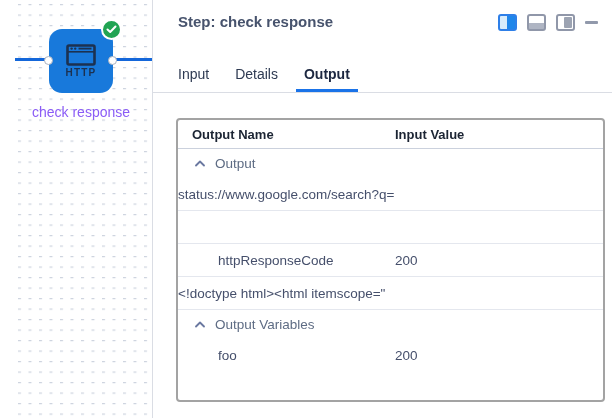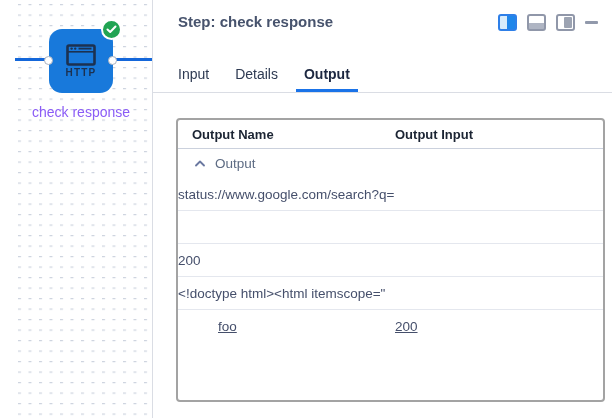--- a/index.html
+++ b/index.html
@@ -44,21 +44,21 @@
   .table{position:absolute;left:23px;top:118px;width:429px;height:284px;border:2px solid #a3a3a3;
          border-radius:4px;background:#fff;overflow:hidden;box-sizing:border-box;}
   .thead{display:flex;height:28px;align-items:center;border-bottom:1px solid #CBD1DD;
          font-size:13px;font-weight:700;color:#1B2433;}
   .col-name{padding-left:14px;width:203px;flex:none;}
   .col-value{flex:1;min-width:0;}
   .row-group{display:flex;align-items:center;height:29px;padding-left:17px;gap:10px;
              font-size:13.5px;color:#5E6C84;cursor:pointer;}
   .row-data{display:flex;align-items:center;height:32px;border-bottom:1px solid #E4E7EE;
             font-size:13.5px;color:#454F6B;}
-  .row-data.last{border-bottom:none;text-decoration:underline;}
+  .row-data.last{border-bottom:none;}
   .row-data .name{padding-left:40px;width:177px;flex:none;}
   .row-data .value{flex:1;min-width:0;white-space:nowrap;overflow:hidden;}
   .chev{display:block;}
 </style>
 </head>
 <body>
 
 <div class="screen">
 
   <div class="canvas">
@@ -115,42 +115,49 @@
       <div class="tab">Input</div>
       <div class="tab">Details</div>
       <div class="tab active">Output</div>
     </div>
     <div class="tabs-line"></div>
 
     <div class="table">
 
       <div class="thead">
         <div class="col-name">Output Name</div>
-        <div class="col-value">Output Input</div>
+        <div class="col-value">Input Value</div>
       </div>
 
       <div class="row-group">
         <svg class="chev" width="10" height="7" viewBox="0 0 10 7">
           <polyline points="1,5.5 5,1.5 9,5.5" fill="none" stroke="#6A78A0" stroke-width="1.8" stroke-linecap="round" stroke-linejoin="round"></polyline>
         </svg>
         <span>Output</span>
       </div>
 
       <div class="row-data">
         <div class="value">status://www.google.com/search?q=</div>
       </div>
       <div class="row-data">
       </div>
       <div class="row-data">
+        <div class="name">httpResponseCode</div>
         <div class="value">200</div>
       </div>
       <div class="row-data">
         <div class="value">&lt;!doctype html&gt;&lt;html itemscope="</div>
       </div>
 
+      <div class="row-group">
+        <svg class="chev" width="10" height="7" viewBox="0 0 10 7">
+          <polyline points="1,5.5 5,1.5 9,5.5" fill="none" stroke="#6A78A0" stroke-width="1.8" stroke-linecap="round" stroke-linejoin="round"></polyline>
+        </svg>
+        <span>Output Variables</span>
+      </div>
 
       <div class="row-data last">
         <div class="name">foo</div>
         <div class="value">200</div>
       </div>
 
     </div>
   </div>
 </div>
 

